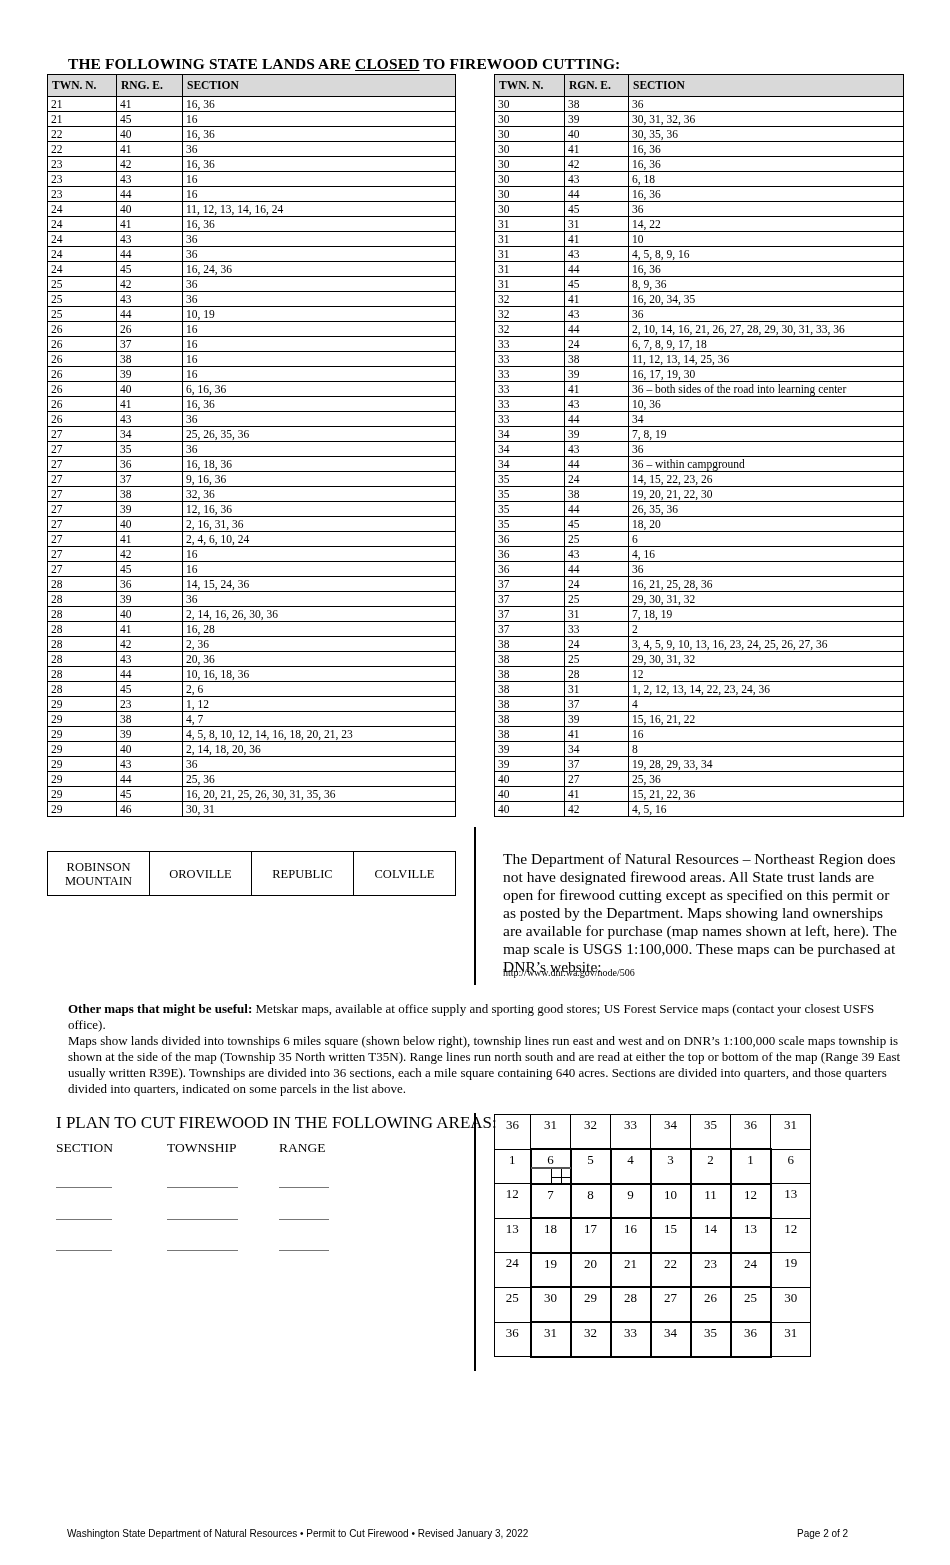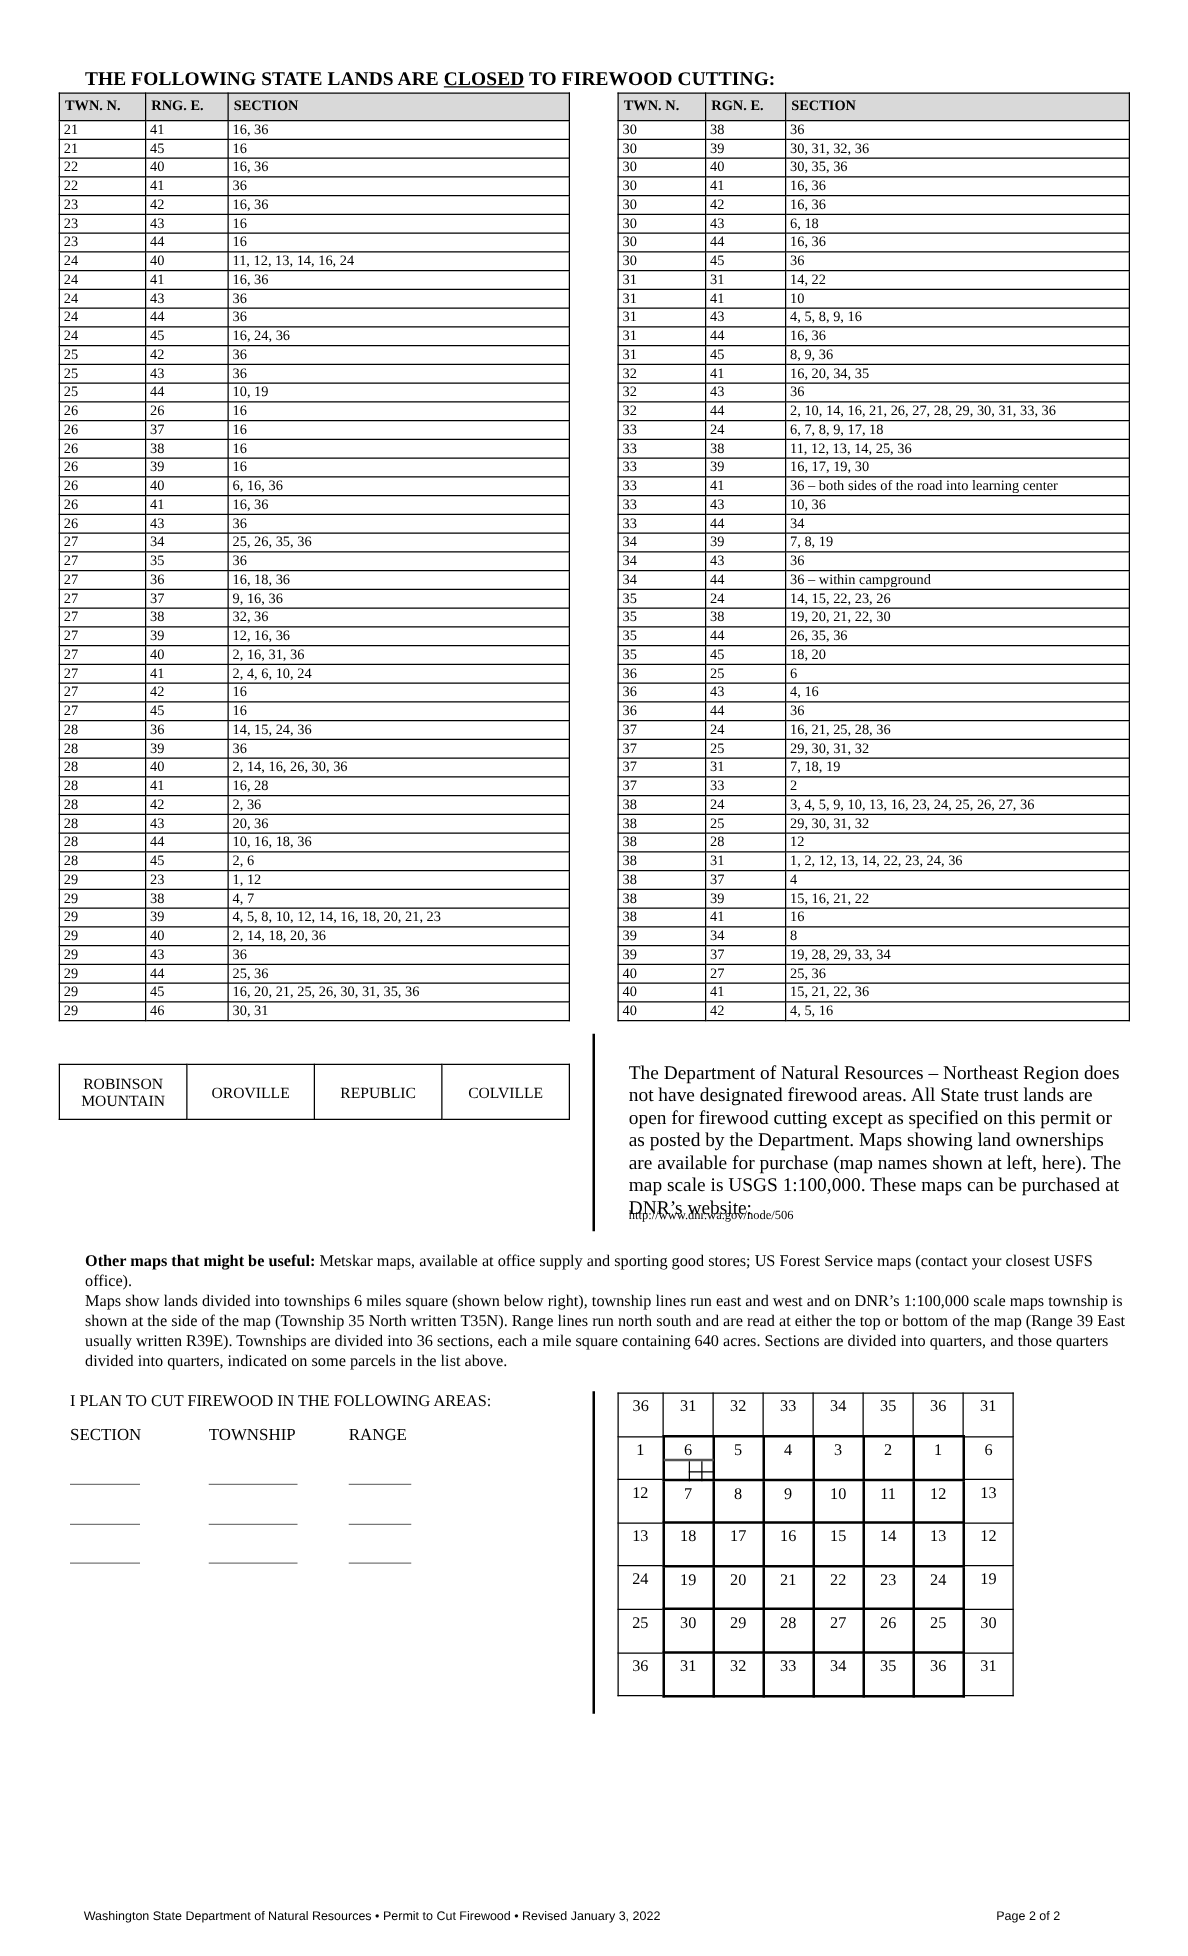--- a/index.html
+++ b/index.html
@@ -13,21 +13,21 @@
   #right-table { left: 494px; top: 74px; width: 410px; }
   #left-table col.c1 { width: 69px; } #left-table col.c2 { width: 66px; }
   #right-table col.c1 { width: 70px; } #right-table col.c2 { width: 64px; }
   table.maps { position: absolute; left: 47px; top: 851px; width: 409px; border-collapse: collapse; font-size: 12.5px; }
   table.maps td { border: 1px solid #000; text-align: center; vertical-align: middle; height: 44px; width: 25%; line-height: 14px; }
   .vline { position: absolute; width: 2px; background: #000; }
   .dnr-text { position: absolute; left: 503px; top: 826px; width: 400px; font-size: 15.5px; line-height: 18px; margin-top: 24px; }
   .dnr-url { position: absolute; left: 503px; top: 967px; font-size: 10px; }
   .other { position: absolute; left: 68px; top: 1001px; width: 845px; font-size: 13px; line-height: 16px; }
   .other b { font-weight: bold; }
-  .plan { position: absolute; left: 56px; top: 1113px; font-size: 13px; }
+  .plan { position: absolute; left: 56px; top: 1113px; font-size: 17px; }
   .plan-head { position: absolute; top: 1140px; font-size: 13.5px; }
   .blank { position: absolute; height: 1px; background: #777; }
   .grid { position: absolute; left: 494px; top: 1114px; border-collapse: collapse; }
   .grid td { border: 1px solid #000; width: 40px; height: 34.6px; text-align: center; vertical-align: top; font-size: 13px; padding-top: 2px; position: relative; }
   .grid td.w { width: 36px; }
   .grid td.inner { border-width: 2px; }
   .quarter { position: absolute; left: -1px; top: 17px; width: 40px; height: 16px; border-top: 2px solid #555; }
   .quarter i { position: absolute; border-left: 1px solid #000; top: 0; height: 16px; }
   .quarter b { position: absolute; border-top: 1px solid #000; left: 20px; width: 20px; top: 8px; }
   .footer-left { position: absolute; left: 67px; top: 1528px; font-family: "Liberation Sans", "DejaVu Sans", sans-serif; font-size: 10px; }

